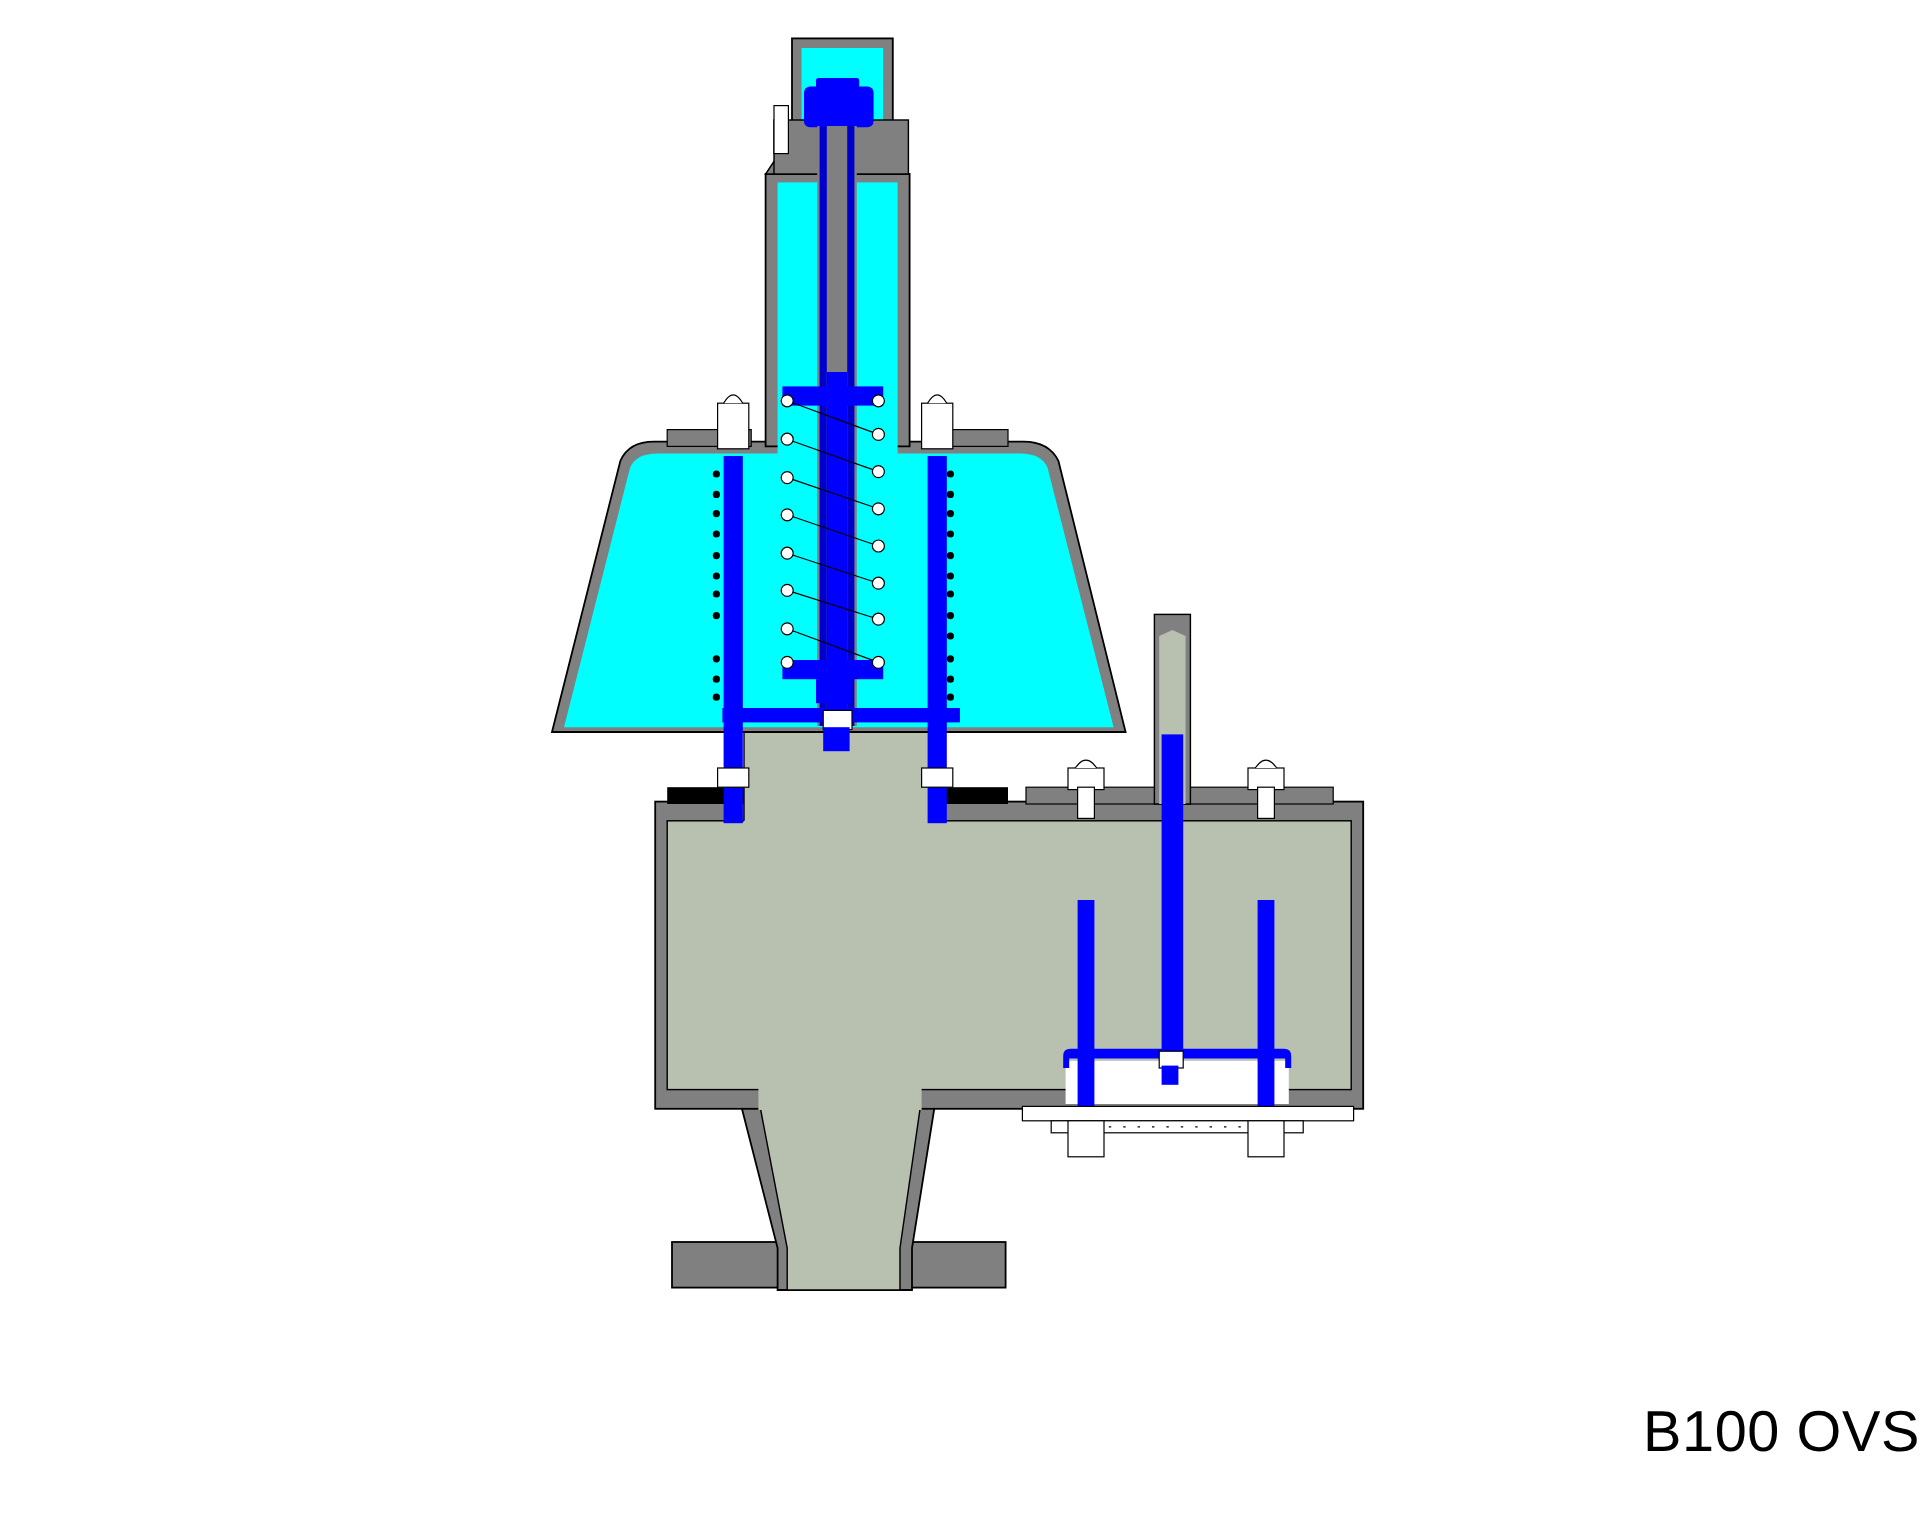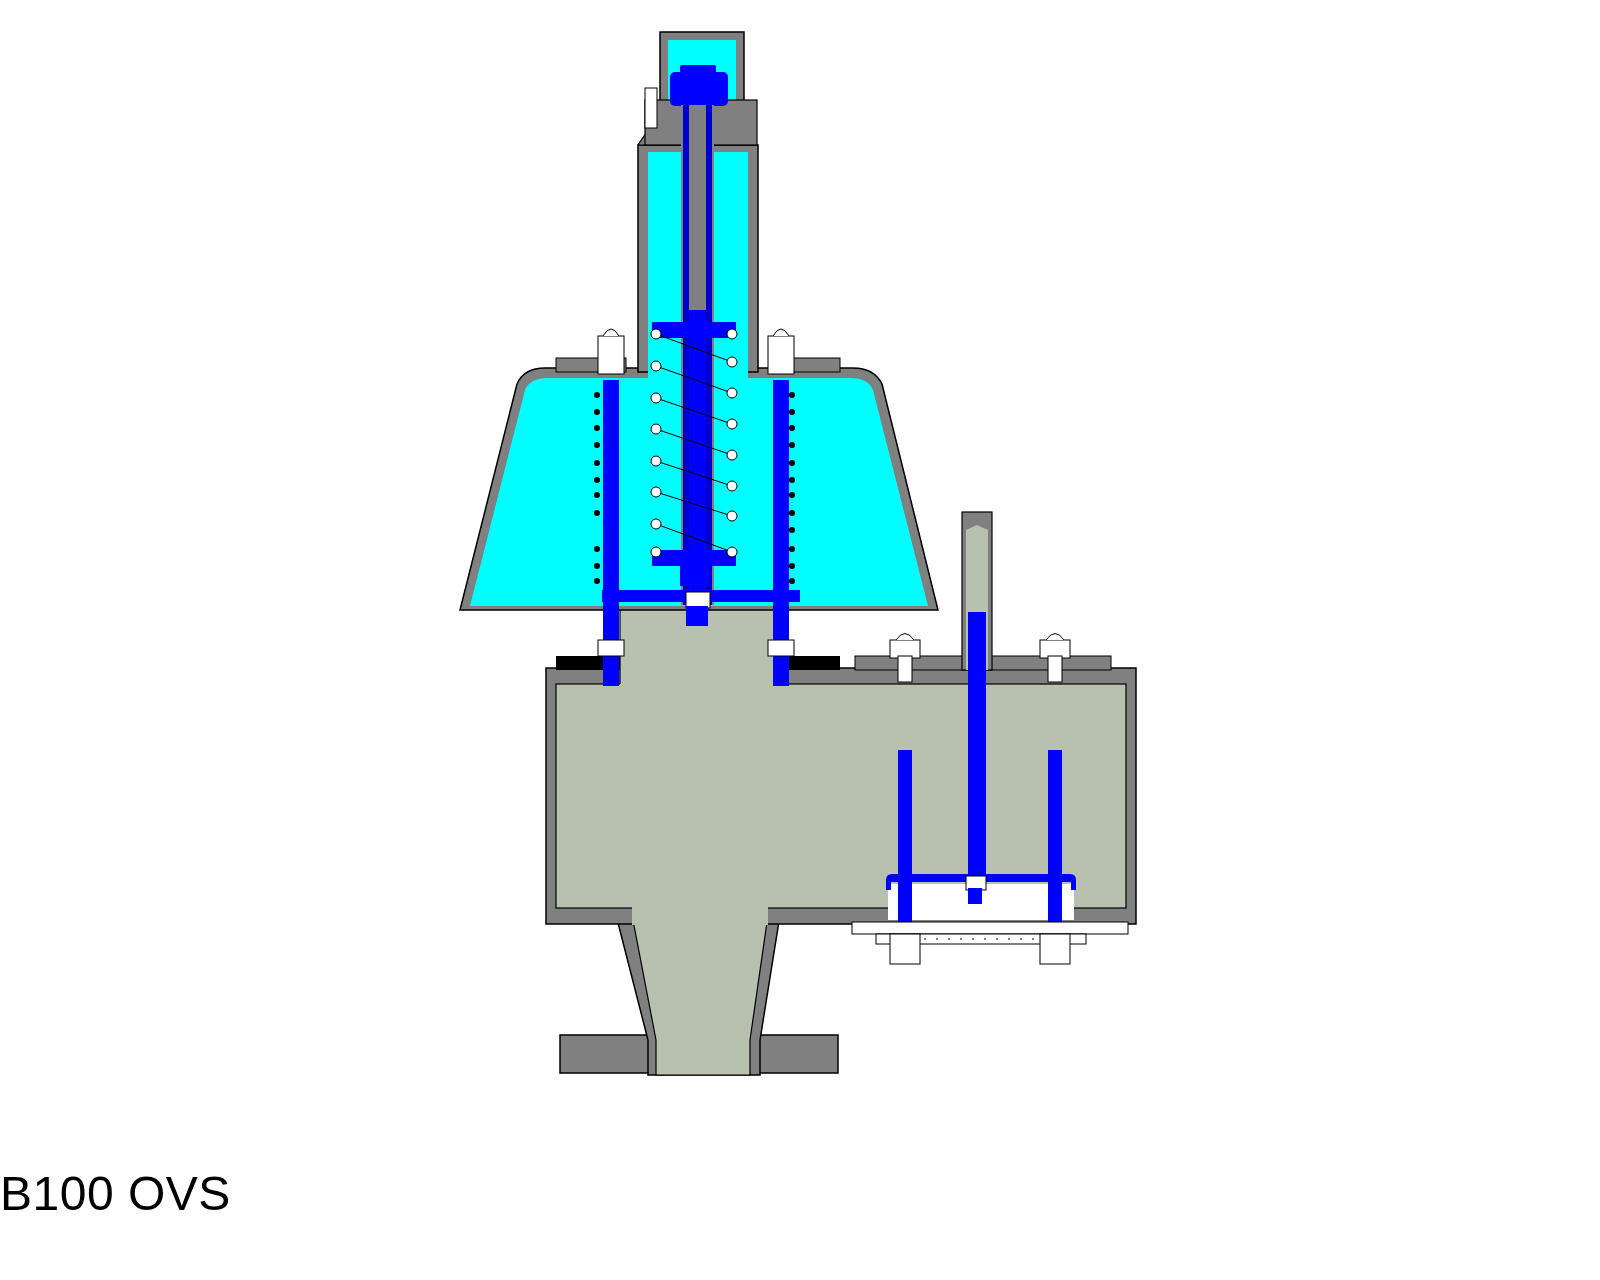--- a/index.html
+++ b/index.html
@@ -1,18 +1,18 @@
 <!DOCTYPE html>
 <html><head>
   <meta charset="utf-8">
   <style>
     html, body { margin: 0; padding: 0; background: #ffffff; }
     body { width: 1600px; height: 1280px; position: relative; overflow: hidden; font-family: "Liberation Sans", sans-serif; }
     #diagram { position: absolute; left: 0; top: 0; width: 1600px; height: 1280px; }
-    .caption { position: absolute; left: 0; width: 1600px; top: 1166px; text-align: left; font-size: 48px; color: #000; font-family: "Liberation Sans", sans-serif; letter-spacing: 0.5px; }
+    .caption { position: absolute; left: 0; width: 1600px; top: 1166px; text-align: right; font-size: 48px; color: #000; font-family: "Liberation Sans", sans-serif; letter-spacing: 0.5px; }
   </style>
 </head>
 <body>
 
 <svg id="diagram" viewBox="0 0 1600 1280" xmlns="http://www.w3.org/2000/svg">
 
   <g>
     <rect x="560" y="1035" width="278" height="38" fill="#808080" stroke="#000" stroke-width="1.5"></rect>
     <polygon points="620,905 780,905 780,915 760,1040 760,1075 648,1075 648,1040 616,915" fill="#808080" stroke="#000" stroke-width="1.5"></polygon>
     <polygon points="632,905 768,905 768,915 750,1040 750,1075 656,1075 656,1040 632,915" fill="#b8c0b0" stroke="#000" stroke-width="1.2"></polygon>

